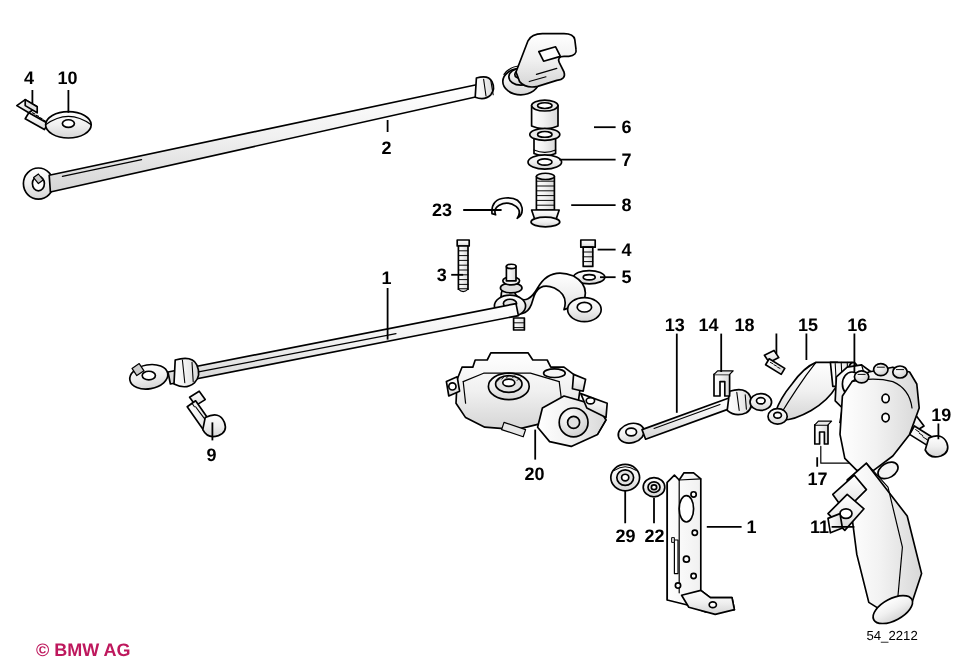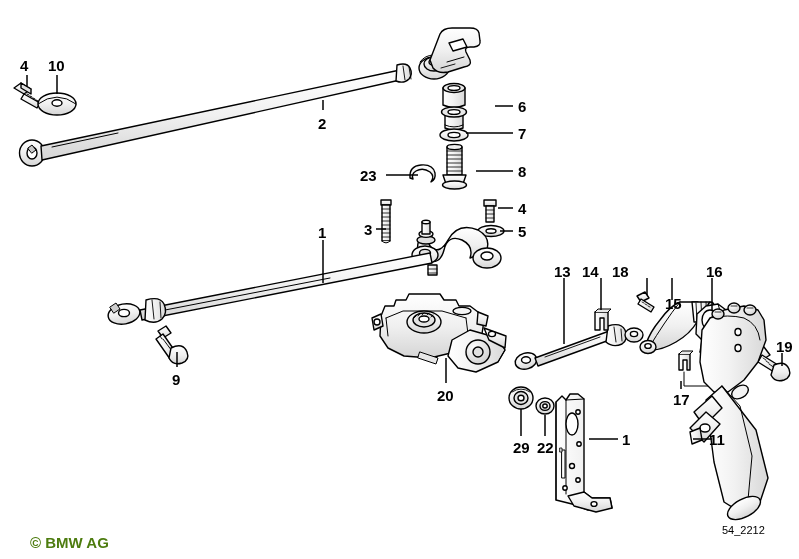--- a/index.html
+++ b/index.html
@@ -35,21 +35,21 @@
     white-space: nowrap;
     letter-spacing: 0px;
   }
   .footer-brand {
     position: absolute;
     left: 30px;
     top: 534px;
     font-family: "Liberation Sans", sans-serif;
     font-weight: bold;
     font-size: 15px;
-    color: #4d7c0f;
+    color: #be185d;
     white-space: nowrap;
   }
   .footer-code {
     position: absolute;
     left: 722px;
     top: 524px;
     font-family: "Liberation Sans", sans-serif;
     font-weight: normal;
     font-size: 11px;
     color: #000000;
@@ -432,25 +432,25 @@
       <div class="callout" style="left: 360px; top: 168px;">23</div>
       <div class="callout" style="left: 518px; top: 201px;">4</div>
       <div class="callout" style="left: 518px; top: 224px;">5</div>
       <div class="callout" style="left: 364px; top: 222px;">3</div>
       <div class="callout" style="left: 318px; top: 225px;">1</div>
       <div class="callout" style="left: 172px; top: 372px;">9</div>
       <div class="callout" style="left: 437px; top: 388px;">20</div>
       <div class="callout" style="left: 554px; top: 264px;">13</div>
       <div class="callout" style="left: 582px; top: 264px;">14</div>
       <div class="callout" style="left: 612px; top: 264px;">18</div>
-      <div class="callout" style="left: 665px; top: 264px; margin-top: 32px;">15</div>
+      <div class="callout" style="left: 665px; top: 264px;">15</div>
       <div class="callout" style="left: 706px; top: 264px;">16</div>
       <div class="callout" style="left: 776px; top: 339px;">19</div>
       <div class="callout" style="left: 673px; top: 392px;">17</div>
-      <div class="callout" style="left: 709px; top: 432px;">11</div>
+      <div class="callout" style="left: 675px; top: 432px;">11</div>
       <div class="callout" style="left: 622px; top: 432px;">1</div>
       <div class="callout" style="left: 513px; top: 440px;">29</div>
       <div class="callout" style="left: 537px; top: 440px;">22</div>
     </div>
 
   <div class="footer-brand">© BMW AG</div>
   <div class="footer-code">54_2212</div>
 
 </div>
 

